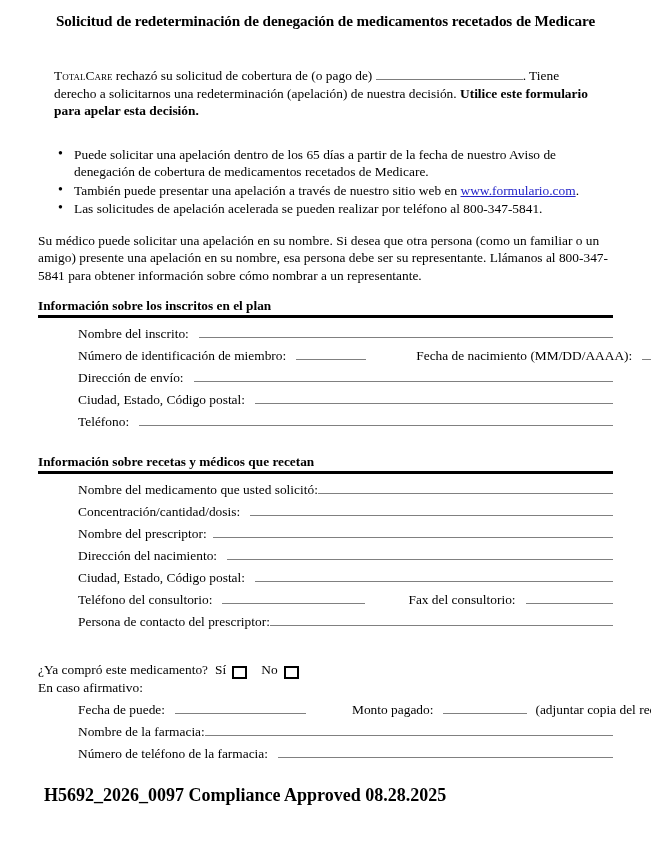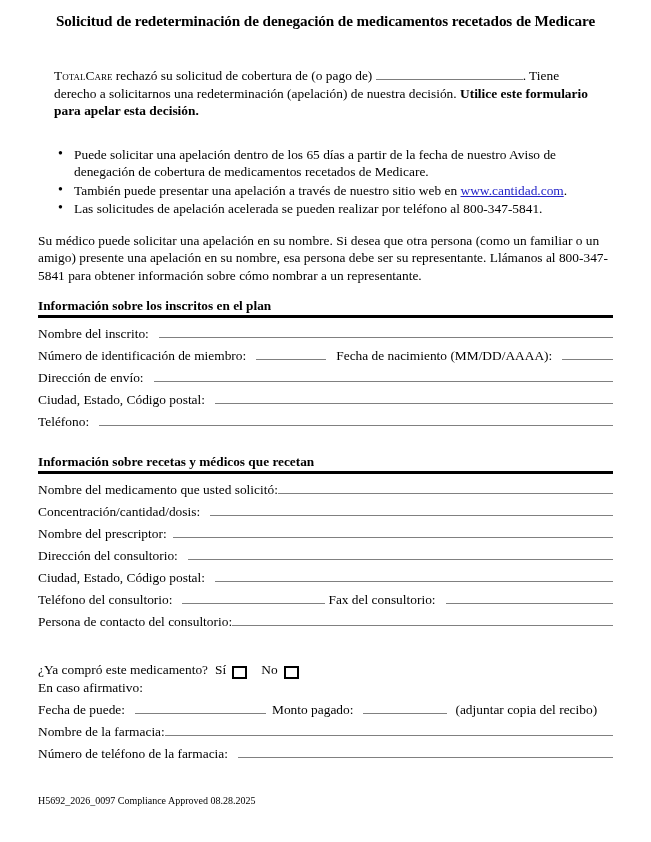--- a/index.html
+++ b/index.html
@@ -106,20 +106,21 @@
   .field-row {
     display: flex;
     align-items: baseline;
     font-size: 13.4px;
     line-height: 16px;
     height: 22px;
     white-space: nowrap;
   }
   .field-label {
     flex: 0 0 auto;
+    margin-left: 40px;
   }
   .rule-line {
     border-bottom: 1px solid #808080;
     height: 13px;
     flex: 1 1 auto;
     min-width: 10px;
   }
   .rule-fixed {
     border-bottom: 1px solid #808080;
     height: 13px;
@@ -151,42 +152,43 @@
   }
   .affirm-line {
     font-size: 13.4px;
     height: 22px;
     line-height: 20px;
   }
 
   
   .footer-code {
     position: absolute;
-    left: 38px;
+    left: 44px;
     bottom: 36px;
-    font-size: 10px;
+    font-size: 18px;
+    font-weight: bold;
   }
 </style>
 </head>
 <body>
 
 <div class="page">
 
   <h1 class="doc-title">Solicitud de redeterminación de denegación de medicamentos recetados de Medicare</h1>
 
   <p class="intro">
     <span class="smallcaps-brand">TotalCare</span><span> rechazó su solicitud de cobertura de (o pago de) </span><span class="inline-blank" style="width:147px"></span><span>. Tiene derecho a solicitarnos una redeterminación (apelación) de nuestra decisión. </span><span class="b">Utilice este formulario para apelar esta decisión.</span>
   </p>
 
   <ul class="bullets">
     <li>
       <span>Puede solicitar una apelación dentro de los 65 días a partir de la fecha de nuestro Aviso de denegación de cobertura de medicamentos recetados de Medicare.</span>
     </li>
     <li>
-      <span>También puede presentar una apelación a través de nuestro sitio web en </span><a class="weblink" href="#">www.cantidad.com</a><span>.</span>
+      <span>También puede presentar una apelación a través de nuestro sitio web en </span><a class="weblink" href="#">www.formulario.com</a><span>.</span>
     </li>
     <li>
       <span>Las solicitudes de apelación acelerada se pueden realizar por teléfono al 800-347-5841.</span>
     </li>
   </ul>
 
   <p class="rep-para">Su médico puede solicitar una apelación en su nombre. Si desea que otra persona (como un familiar o un amigo) presente una apelación en su nombre, esa persona debe ser su representante. Llámanos al 800-347-5841 para obtener información sobre cómo nombrar a un representante.</p>
 
   <div class="section-head">Información sobre los inscritos en el plan</div>
   <hr class="section-rule">
@@ -239,21 +241,21 @@
     <span class="rule-line"></span>
   </div>
 
   <div class="field-row">
     <span class="field-label">Nombre del prescriptor:</span>
     <span class="gap-sm"></span>
     <span class="rule-line"></span>
   </div>
 
   <div class="field-row">
-    <span class="field-label">Dirección del consultorio:</span>
+    <span class="field-label">Dirección del nacimiento:</span>
     <span class="gap-md"></span>
     <span class="rule-line"></span>
   </div>
 
   <div class="field-row">
     <span class="field-label">Ciudad, Estado, Código postal:</span>
     <span class="gap-md"></span>
     <span class="rule-line"></span>
   </div>
 
@@ -261,21 +263,21 @@
     <span class="field-label">Teléfono del consultorio:</span>
     <span class="gap-md"></span>
     <span class="rule-fixed" style="width:143px"></span>
     <span class="gap-xs"></span>
     <span class="field-label">Fax del consultorio:</span>
     <span class="gap-md"></span>
     <span class="rule-line"></span>
   </div>
 
   <div class="field-row">
-    <span class="field-label">Persona de contacto del consultorio:</span>
+    <span class="field-label">Persona de contacto del prescriptor:</span>
     <span class="rule-line"></span>
   </div>
 
   <div class="purchase-q">
     <span>¿Ya compró este medicamento?</span>
     <span style="padding-left:7px">Sí</span>
     <span class="checkbox"></span>
     <span style="padding-left:8px">No</span>
     <span class="checkbox"></span>
   </div>

